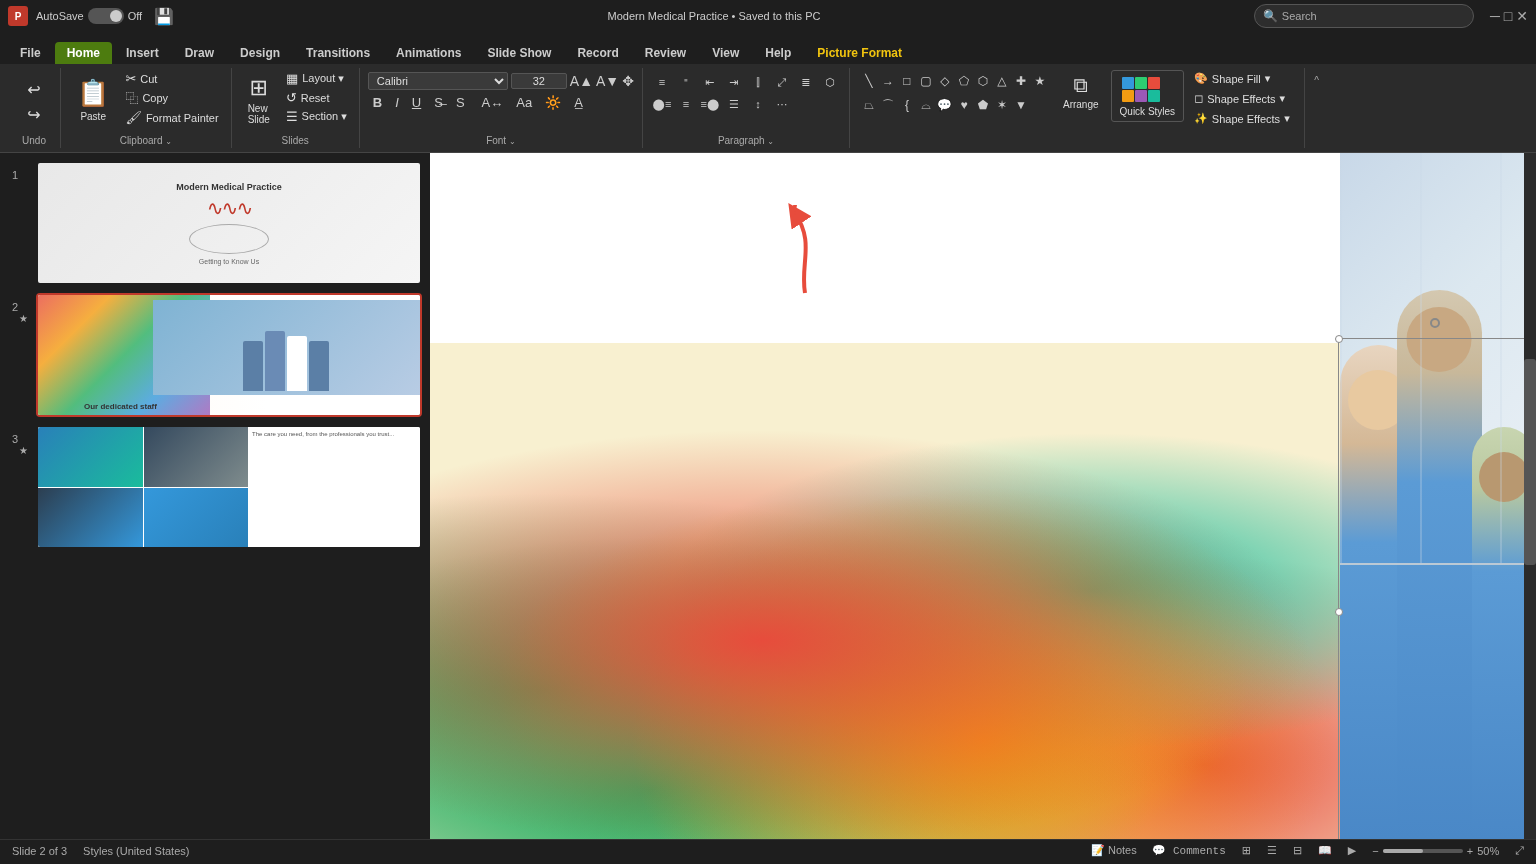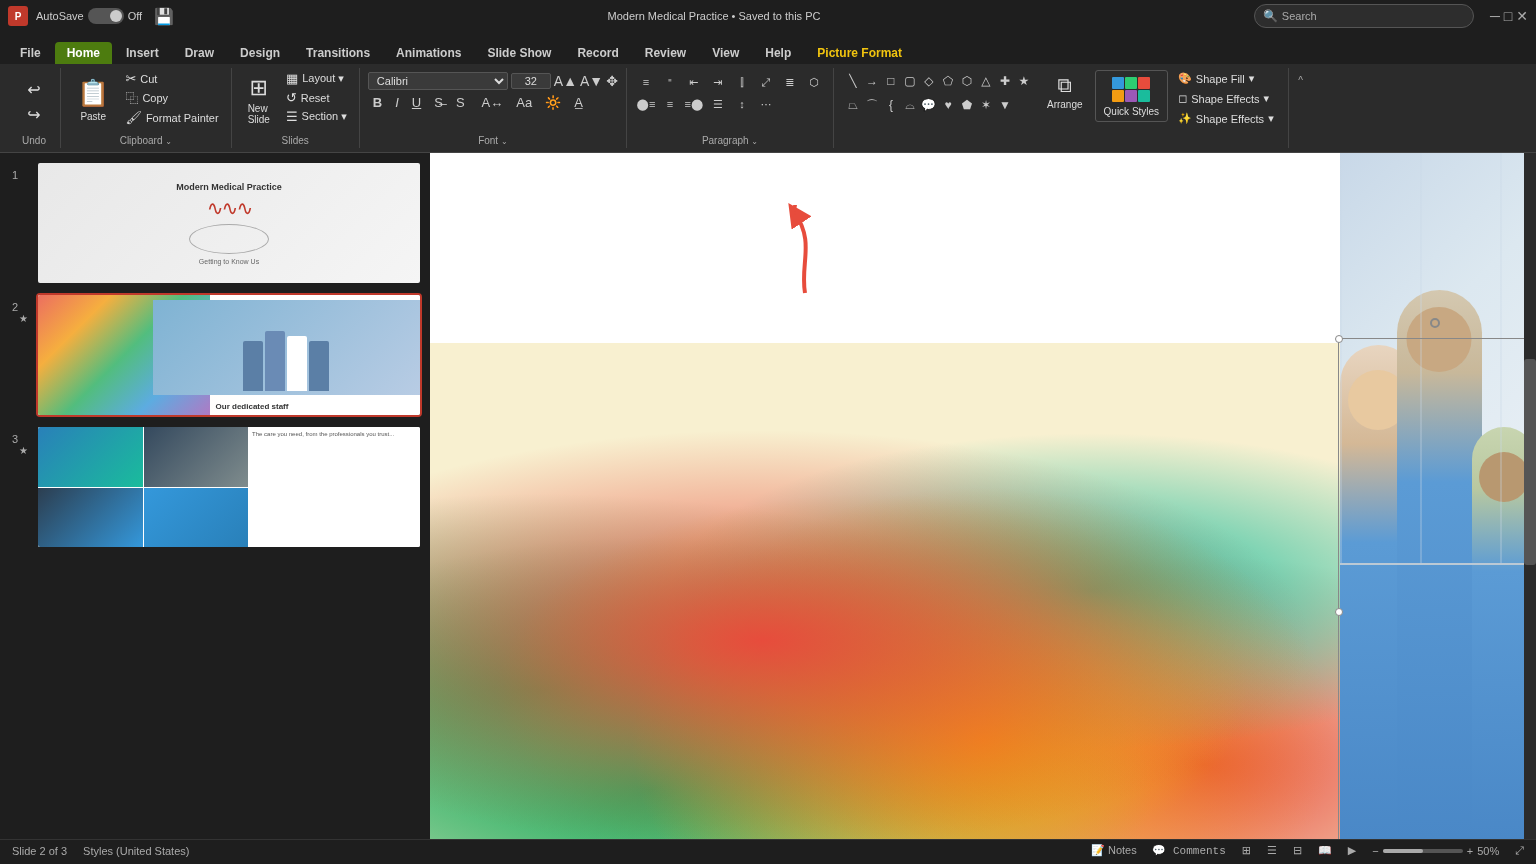--- a/index.html
+++ b/index.html
@@ -141,21 +141,21 @@
     
     .font-row {
       display: flex; align-items: center; gap: 3px; font-size: 11px;
     }
     .font-select {
       background: #3a3a3a; border: 1px solid #555; color: #ddd;
       padding: 1px 4px; border-radius: 2px; font-size: 11px; width: 140px;
     }
     .font-size-input {
       background: #3a3a3a; border: 1px solid #555; color: #ddd;
-      padding: 1px 4px; border-radius: 2px; font-size: 11px; width: 40px;
+      padding: 1px 4px; border-radius: 2px; font-size: 11px; width: 56px;
       text-align: center;
     }
 
     
     #main {
       display: flex;
       height: calc(864px - 32px - 32px - 92px - 22px);
     }
 
     
@@ -207,21 +207,21 @@
       background: linear-gradient(135deg, #e74c3c, #f39c12, #27ae60, #3498db, #9b59b6);
       opacity: 0.8;
     }
     .slide2-staff-photo {
       position: absolute; left: 30%; top: 5px; right: 0; bottom: 20px;
       background: linear-gradient(135deg, #7fb3d3 0%, #b8cce4 100%);
       display: flex; align-items: flex-end; justify-content: center;
     }
     .slide2-label {
       position: absolute; bottom: 4px; left: 0; right: 0;
-      text-align: center; font-size: 8px; font-weight: bold; color: #333; margin-left: 46px;
+      text-align: left; font-size: 8px; font-weight: bold; color: #333; margin-left: 46px;
     }
 
     
     .slide3-bg {
       height: 120px;
       background: #fff;
       position: relative; overflow: hidden;
     }
     .slide3-content {
       display: flex; height: 100%;
@@ -305,21 +305,21 @@
 
     .arrange-btn {
       display: flex; flex-direction: column;
       align-items: center; padding: 4px 8px;
       cursor: pointer; border-radius: 3px; color: #ddd; font-size: 10px; gap: 2px;
     }
     .arrange-btn .icon { font-size: 20px; }
 
     .quick-styles-btn {
       display: flex; flex-direction: column;
-      align-items: center; padding: 4px 8px;
+      align-items: flex-start; padding: 4px 8px;
       cursor: pointer; border-radius: 3px; color: #ddd; font-size: 10px; gap: 2px;
       border: 1px solid #555;
     }
 
     .shape-fill-group {
       display: flex; flex-direction: column; gap: 3px;
     }
     .shape-fill-btn {
       display: flex; align-items: center; gap: 4px;
       padding: 2px 6px; cursor: pointer; border-radius: 2px;

